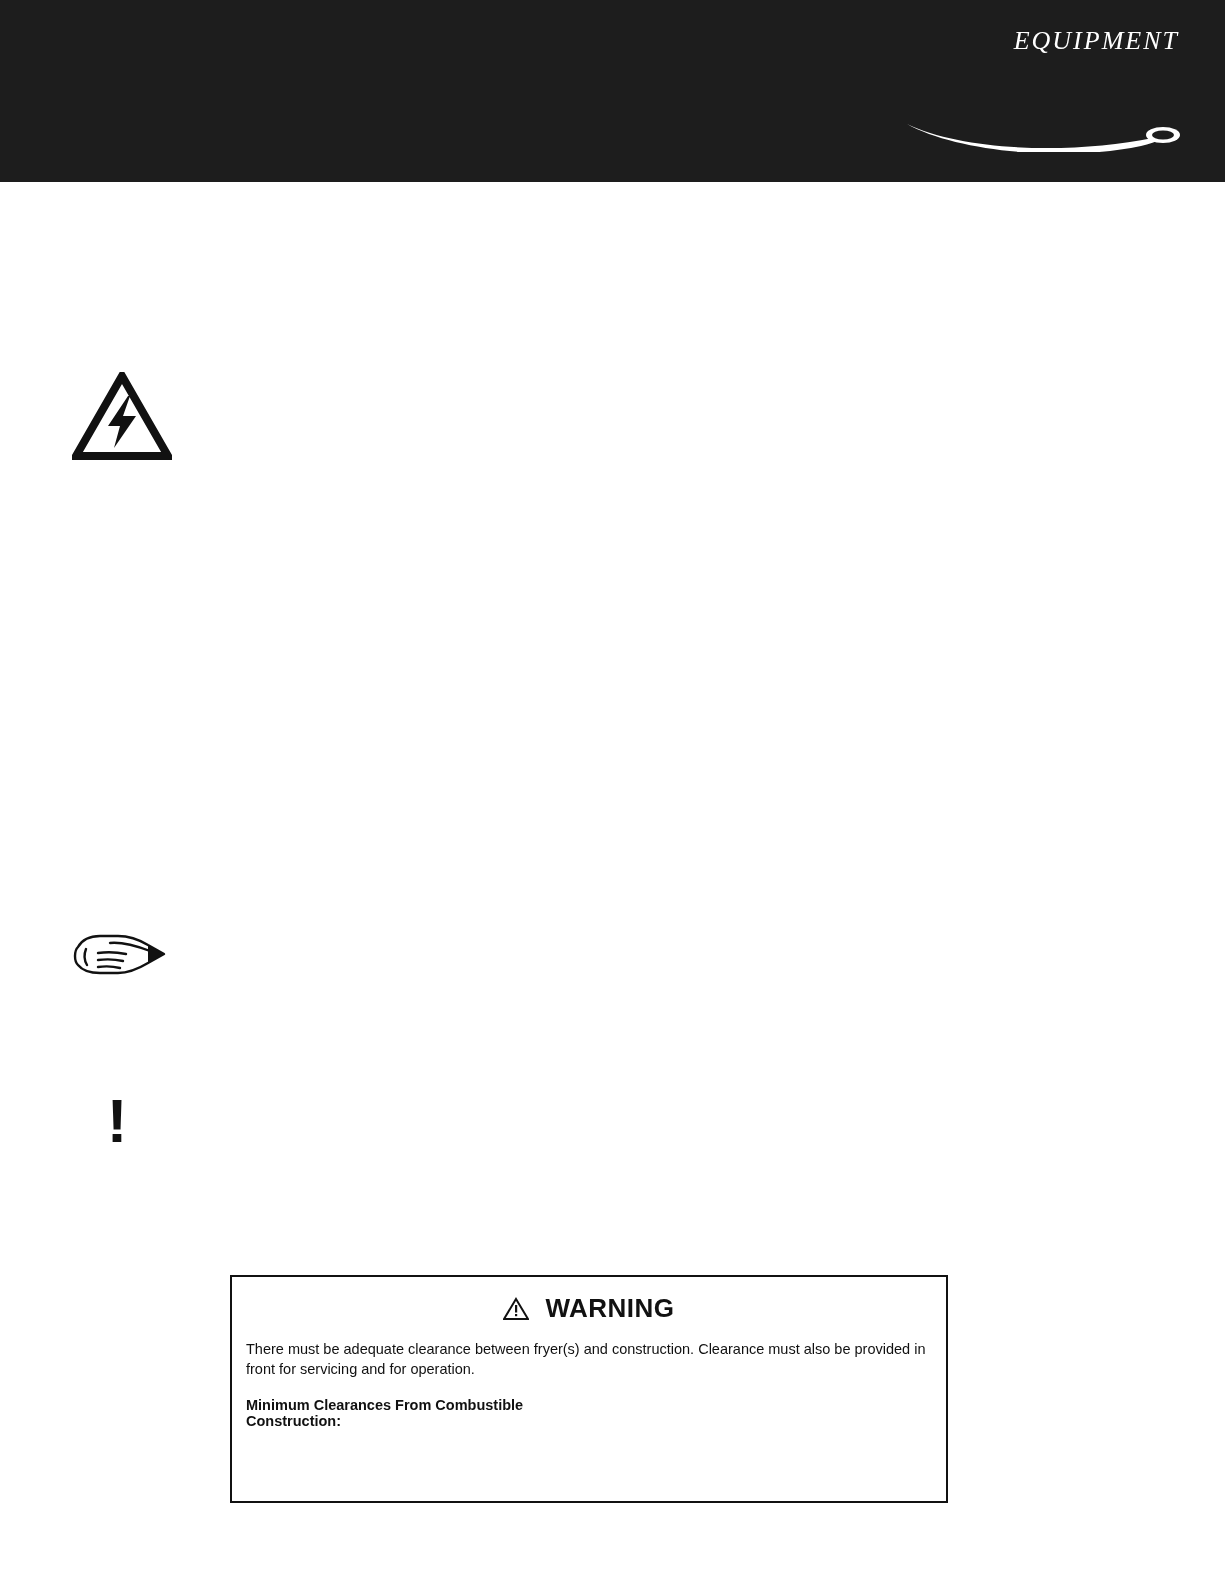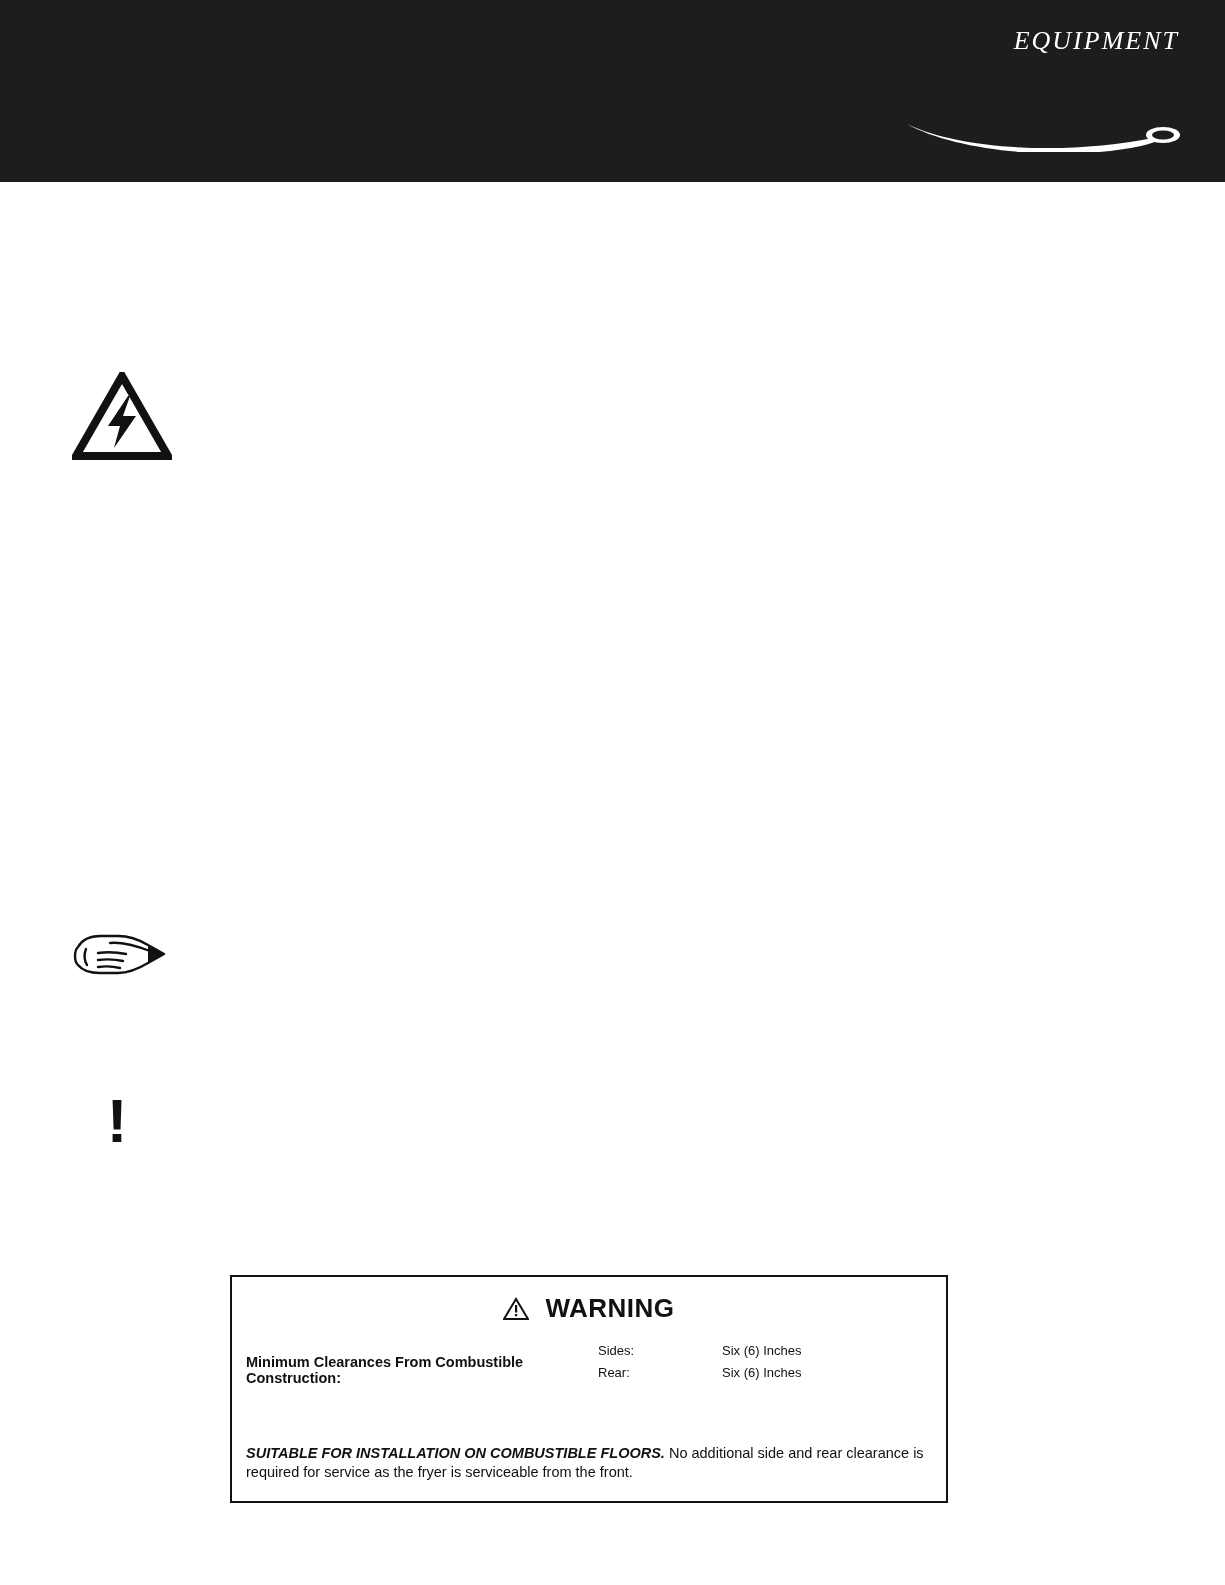--- a/index.html
+++ b/index.html
@@ -227,35 +227,21 @@
   <div class="warning-box">
     <div class="warning-title-row">
       <svg class="warning-tri" viewBox="0 0 26 24">
         <polygon points="13,2 25,22 1,22" fill="#ffffff" stroke="#111111" stroke-width="2"></polygon>
         <rect x="12" y="8" width="2.2" height="7.5" fill="#111111"></rect>
         <rect x="12" y="17" width="2.2" height="2.2" fill="#111111"></rect>
       </svg>
       <div class="warning-title">WARNING</div>
     </div>
 
+    <p class="warning-para">There must be adequate clearance between fryer(s) and construction. Clearance must also be provided in front for servicing and for operation.</p>
 
     <div class="clearance-row">
       <div class="clearance-label">Minimum Clearances From Combustible Construction:</div>
-      <table class="clearance-table">
-        <tbody>
-            <tr>
-          <td class="clearance-side-col">Sides:</td>
-          <td>Six (6) Inches</td>
-        </tr>
-        <tr>
-          <td class="clearance-side-col">Rear:</td>
-          <td>Six (6) Inches</td>
-        </tr>
-      </tbody>
-        </table>
     </div>
 
-    <div class="warning-footer">
-      <span class="em">SUITABLE FOR INSTALLATION ON COMBUSTIBLE FLOORS.</span><span> No additional side and rear clearance is required for service as the fryer is serviceable from the front.</span>
-    </div>
   </div>
 
 </div>
 
 </body></html>

